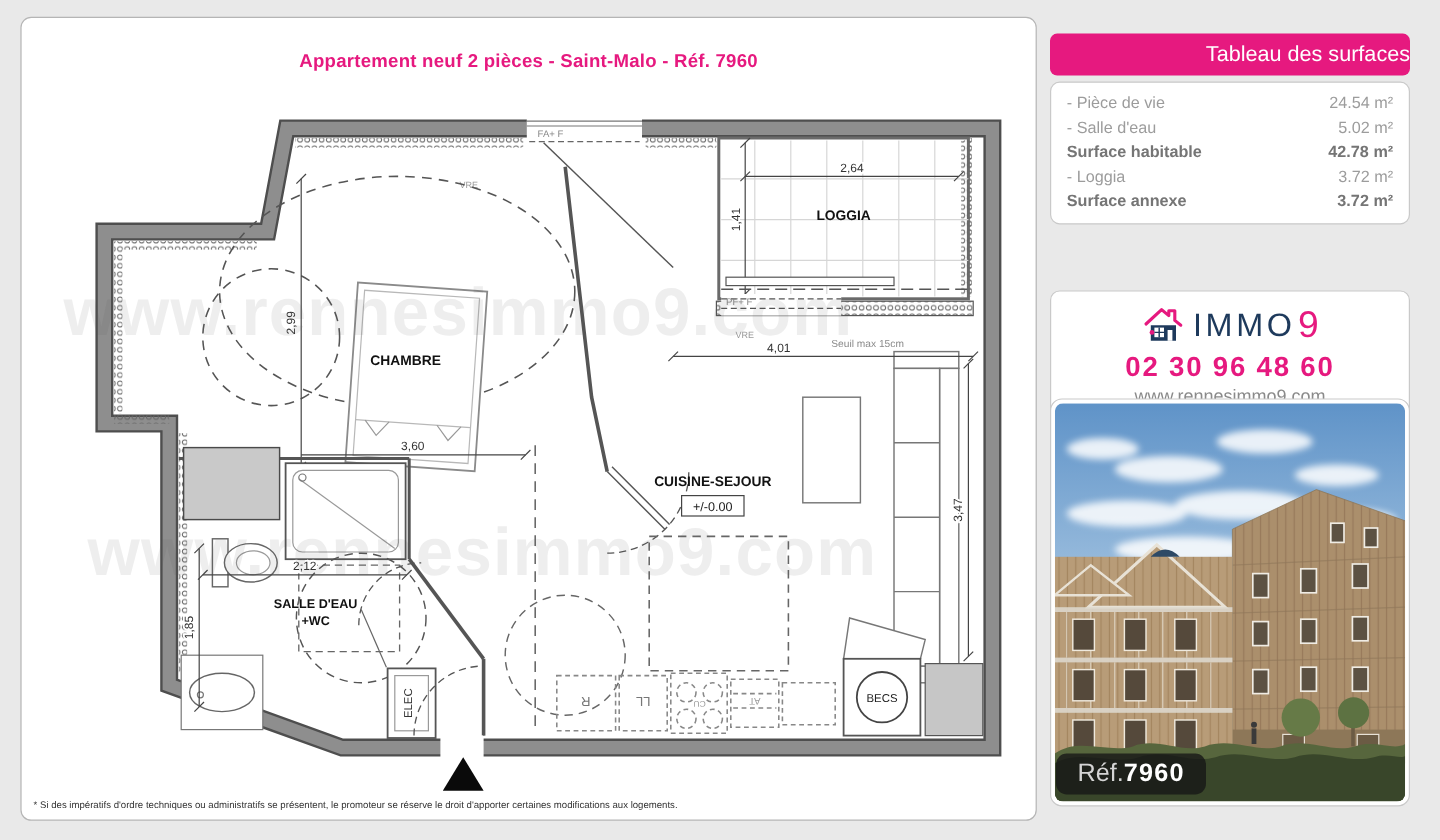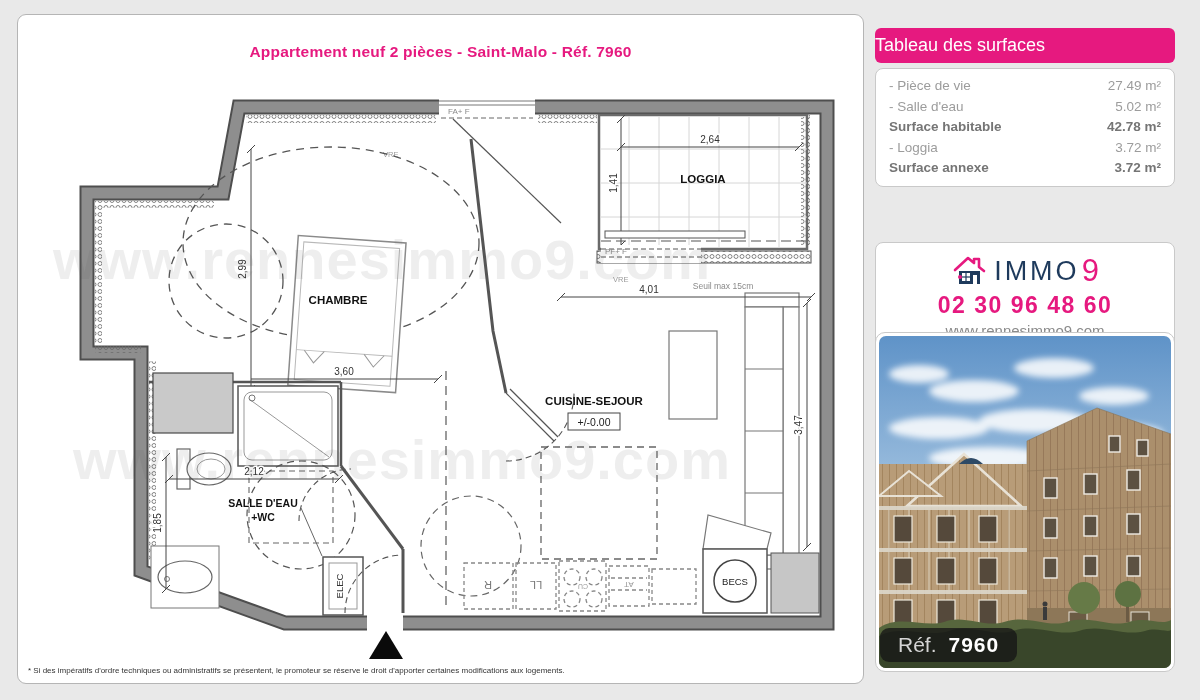--- a/index.html
+++ b/index.html
@@ -23,21 +23,21 @@
   .wm1{left:35px;top:212px;}
   .wm2{left:55px;top:412px;}
   .disclaimer{
     position:absolute;left:10px;bottom:8px;font-size:8px;color:#333;
   }
   .planwrap{position:absolute;left:13px;top:61px;width:820px;height:585px;}
   
   .right-col{position:absolute;left:875px;top:0;width:300px;height:700px;}
   .surf-header{
     position:absolute;top:28px;left:0;width:300px;height:35px;line-height:35px;
-    background:#e6197f;border-radius:6px;color:#fff;text-align:left;
+    background:#e6197f;border-radius:6px;color:#fff;text-align:right;
     font-size:18px;font-weight:500;
   }
   .surf-panel{
     position:absolute;top:68px;left:0;width:272px;
     background:#fff;border:1px solid #c9c9c9;border-radius:8px;
     padding:7px 13px;
   }
   .srow{display:flex;justify-content:space-between;font-size:13.5px;line-height:20.5px;color:#9c9c9c;}
   .srow.total{font-weight:700;color:#757575;}
   .agency-panel{
@@ -52,21 +52,21 @@
   .website{font-size:15px;color:#8a8a8a;}
   .photo-panel{
     position:absolute;top:332px;left:0;width:292px;height:332px;
     background:#fff;border:1px solid #c9c9c9;border-radius:10px;padding:3px;
   }
   .photo-inner{position:relative;width:292px;height:332px;border-radius:7px;overflow:hidden;}
   .ref-badge{
     position:absolute;left:1px;bottom:6px;background:rgba(22,22,22,0.78);
     border-radius:9px;padding:5px 18px;color:#fff;font-size:21px;white-space:nowrap;
   }
-  .ref-badge .lab{color:#d4d4d4;font-weight:400;margin-right:12px;}
+  .ref-badge .lab{color:#d4d4d4;font-weight:400;margin-right:0;}
   .ref-badge .val{color:#fff;font-weight:700;letter-spacing:1px;}
   
   text{font-family:"Liberation Sans",sans-serif;}
   .roomlbl{font-size:11.5px;font-weight:bold;fill:#111;}
   .dimlbl{font-size:10px;fill:#333;paint-order:stroke;stroke:#fff;stroke-width:3px;}
   .annot{font-size:8px;fill:#8a8a8a;}
   .vre{font-size:7.5px;fill:#9a9a9a;}
 </style>
 </head>
 <body>
@@ -280,21 +280,21 @@
   <div class="disclaimer">* Si des impératifs d'ordre techniques ou administratifs se présentent, le promoteur se réserve le droit d'apporter certaines modifications aux logements.</div>
 </div>
 
 <div class="right-col">
 
   <div class="surf-header">Tableau des surfaces</div>
 
   <div class="surf-panel">
     <div class="srow">
       <span>- Pièce de vie</span>
-      <span>27.49 m²</span>
+      <span>24.54 m²</span>
     </div>
     <div class="srow">
       <span>- Salle d'eau</span>
       <span>5.02 m²</span>
     </div>
     <div class="srow total">
       <span>Surface habitable</span>
       <span>42.78 m²</span>
     </div>
     <div class="srow">

